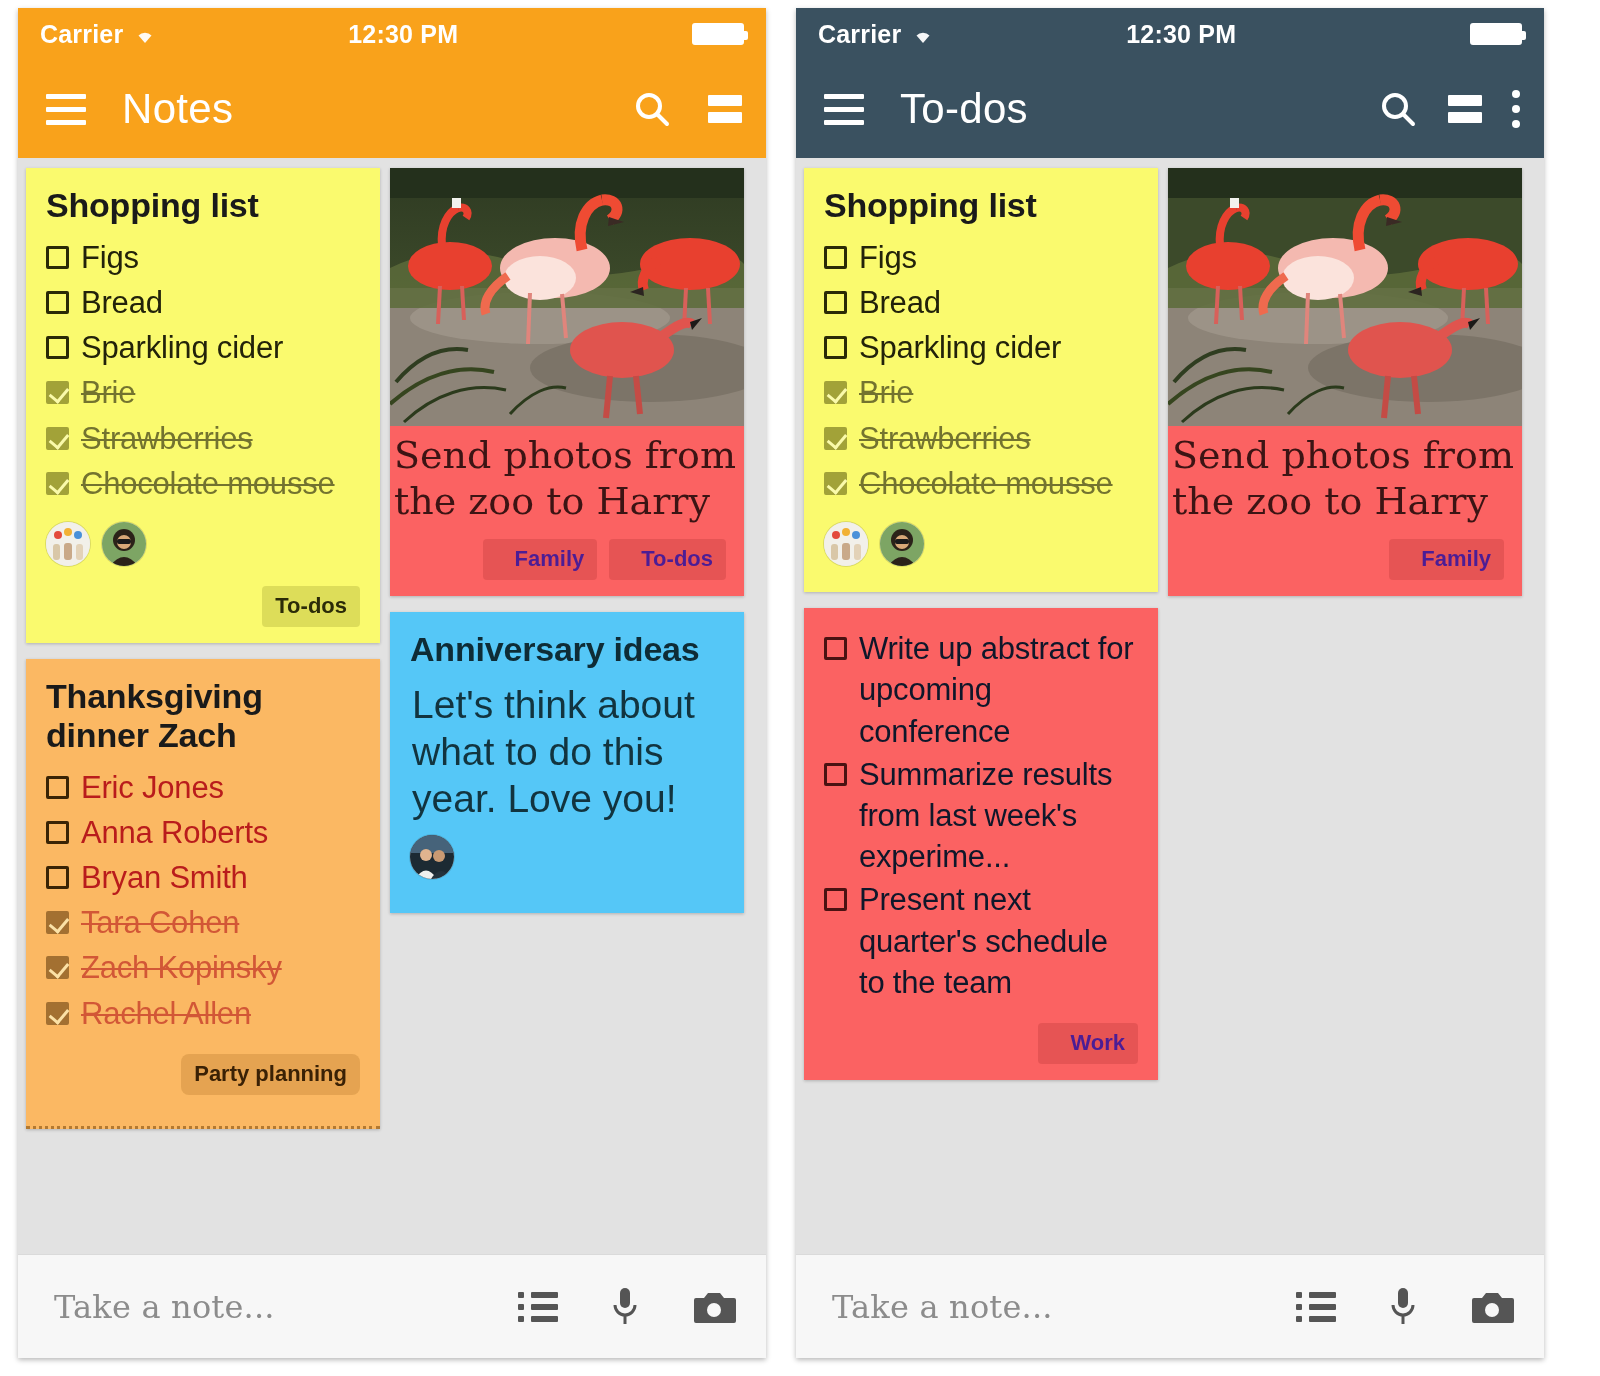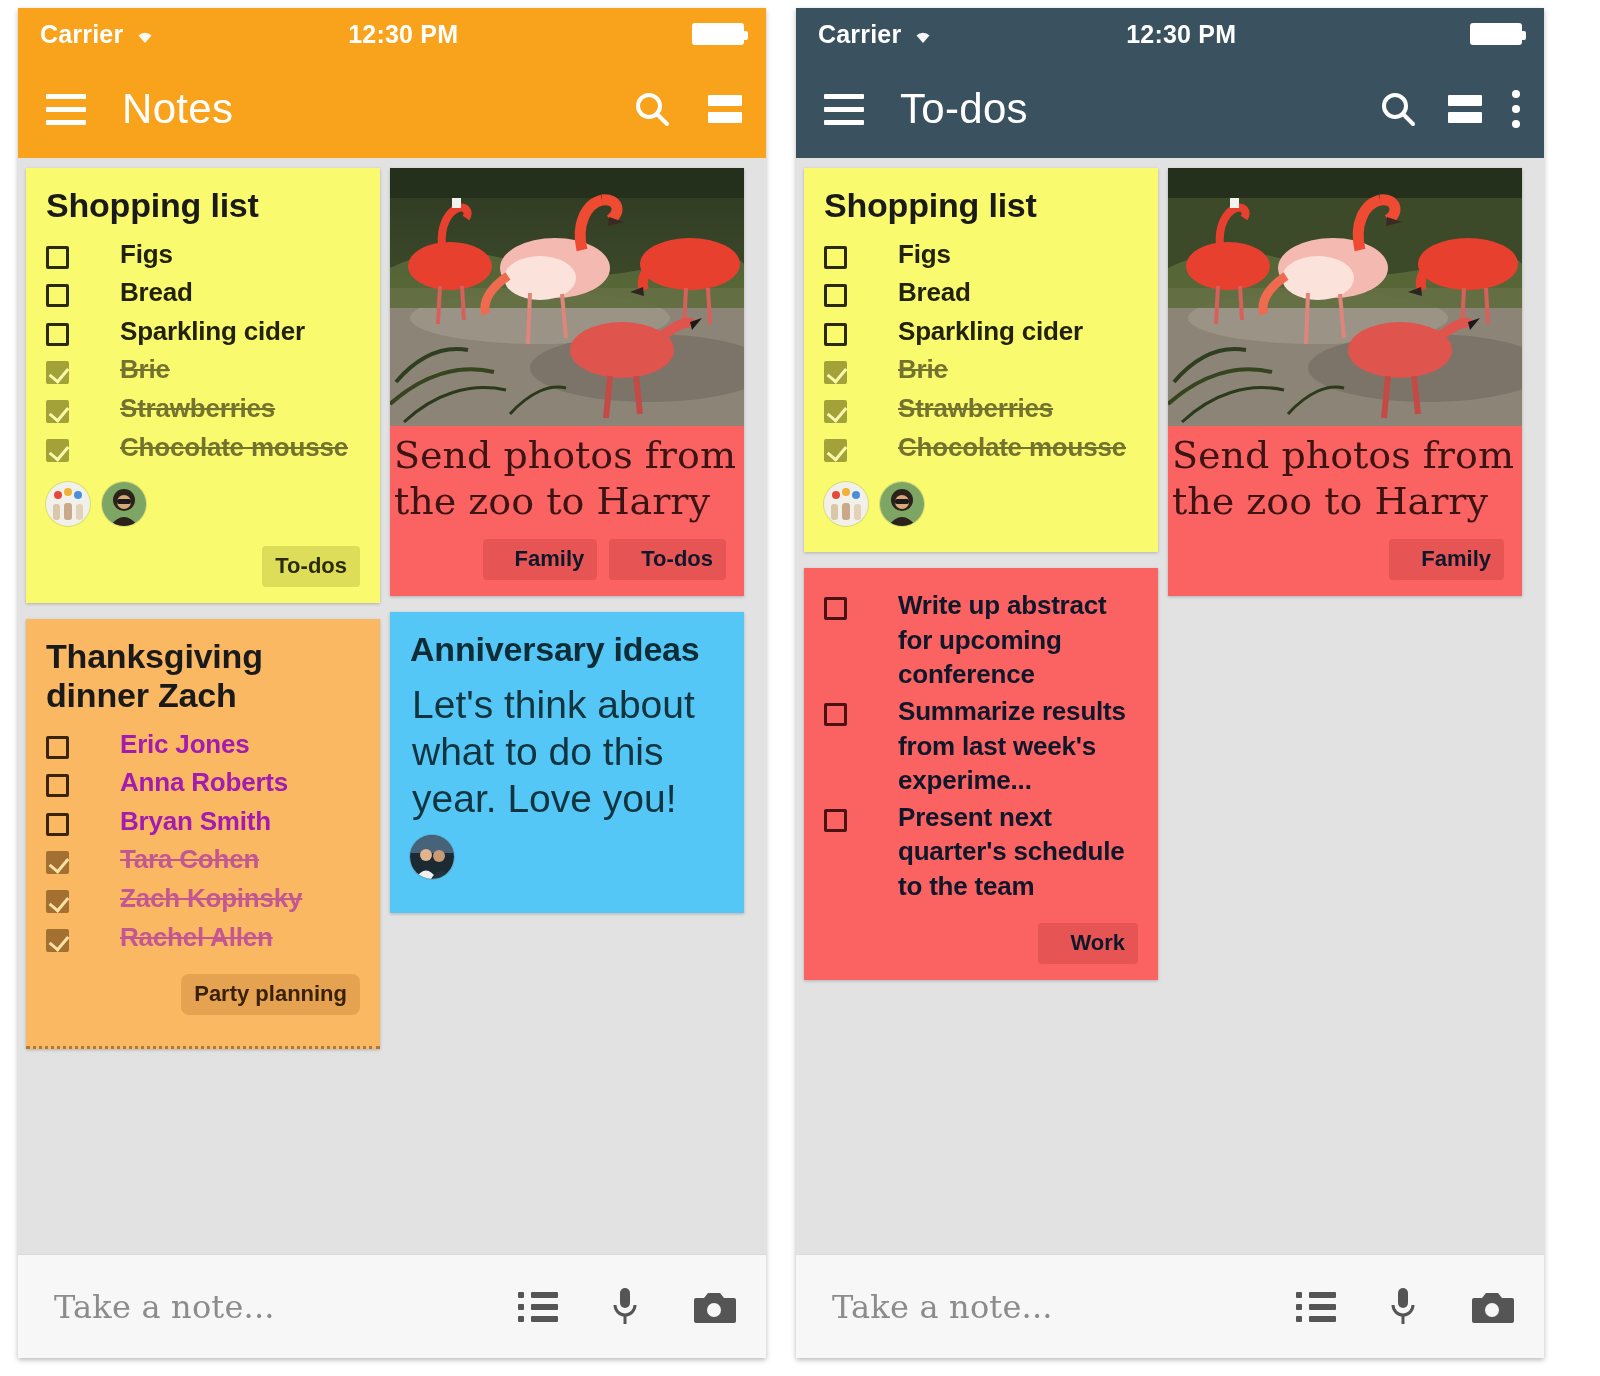--- a/index.html
+++ b/index.html
@@ -142,34 +142,33 @@
   .box.checked::after {
     content: "";
     position: absolute;
     left: 4px; top: 0px;
     width: 9px; height: 15px;
     border-right: 3px solid #fbfbd0;
     border-bottom: 3px solid #fbfbd0;
     transform: rotate(40deg);
   }
   .chk-label {
-    font-size: 26px;
-    font-weight: bold;
+    font-size: 31px;
+    font-weight: normal;
     line-height: 1.33;
     letter-spacing: -0.2px;
-    margin-left: 39px;
   }
   .chk-row.done { opacity: 0.62; }
   .chk-row.done .chk-label { text-decoration: line-through; text-decoration-thickness: 2px; }
 
   .yellow { background: #fafa6e; color: #2a2a06; }
   .yellow .chk-label { color: #22220a; }
   .yellow .chk-row.done { color: #6d6d18; }
   .amber { background: #fbb863; color: #3a2405; }
-  .amber .chk-label { color: #a21caf; }
+  .amber .chk-label { color: #b91c1c; }
   .amber .chk-row.done { color: #6e4513; }
   .salmon { background: #fb6262; color: #4a1212; }
   .salmon .chk-label { color: #0f172a; }
   .blue { background: #55c7f7; color: #0f2f3a; }
 
   
   .avatars { display: flex; gap: 12px; margin-top: 18px; }
   .avatar {
     width: 44px; height: 44px;
     border-radius: 50%;
@@ -184,21 +183,21 @@
   .tags { display: flex; gap: 12px; justify-content: flex-end; margin-top: 20px; flex-wrap: wrap; }
   .tag {
     font-size: 22px;
     font-weight: bold;
     padding: 7px 13px 8px 13px;
     border-radius: 4px;
     white-space: nowrap;
   }
   .yellow .tag { background: rgba(120,120,20,0.22); color: #2b2b08; }
   .amber .tag  { background: rgba(150,90,20,0.22); color: #3a2105; border-radius: 8px; }
-  .salmon .tag { background: rgba(150,30,30,0.20); color: #0f172a; padding-left: 32px; }
+  .salmon .tag { background: rgba(150,30,30,0.20); color: #4c1d95; padding-left: 32px; }
 
   
   .photo { width: 100%; height: 258px; display: block; }
 
   
   .cut-edge {
     position: absolute;
     left: 0; right: 0; bottom: 0;
     height: 0;
     border-top: 3px dotted rgba(120,70,10,0.55);

